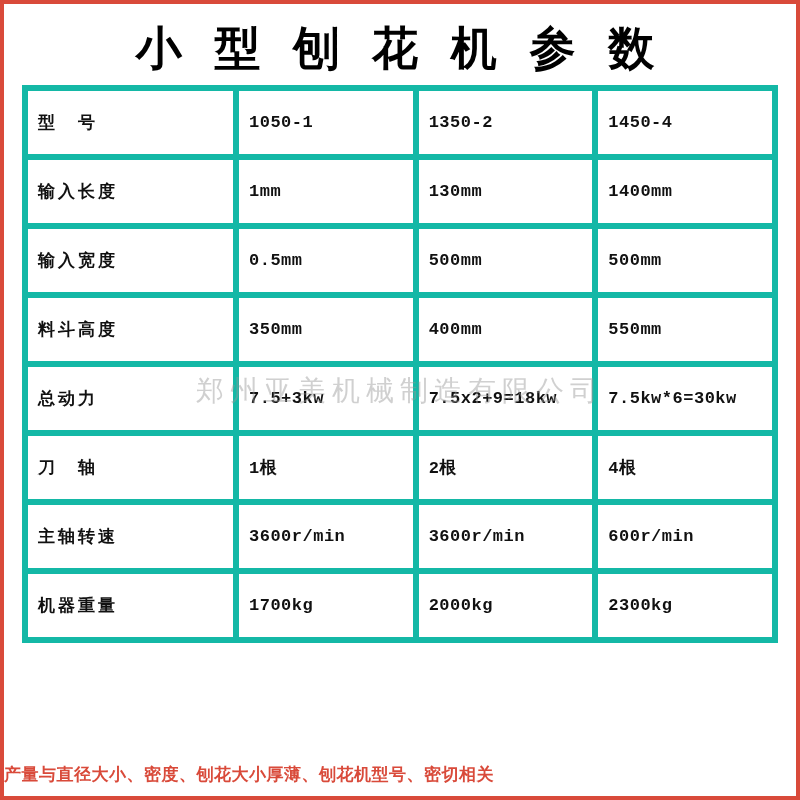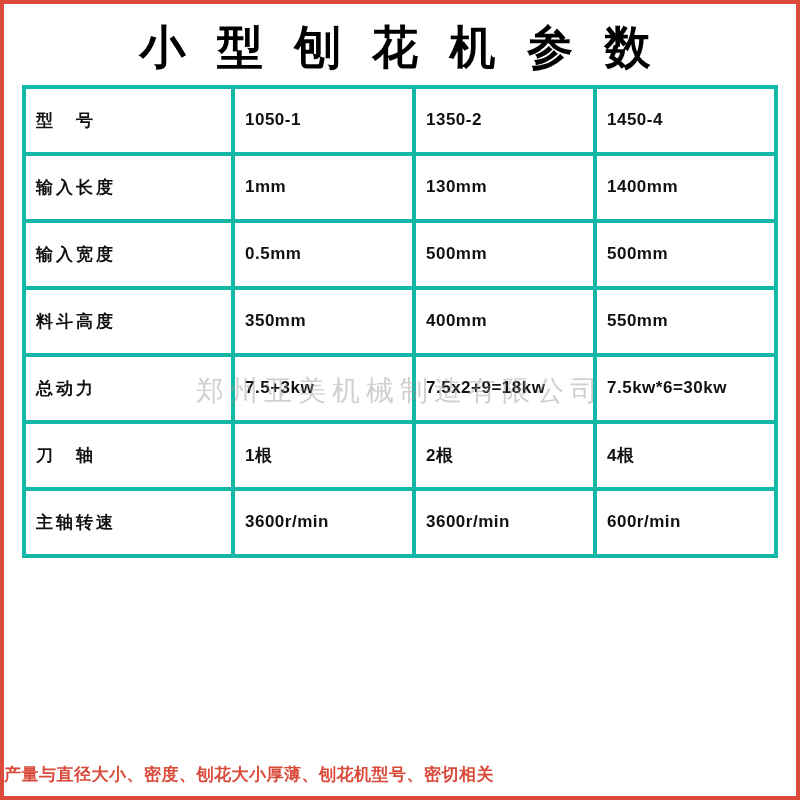--- a/index.html
+++ b/index.html
@@ -28,49 +28,49 @@
   .page::before {
     
     content: "";
     position: absolute;
     left: 0; top: 0; right: 0; bottom: 0;
     border: 3px solid #ffffff;
     pointer-events: none;
   }
   .title {
     text-align: center;
-    font-family: Liberation Serif, serif;
+    font-family: Liberation Sans, sans-serif;
     font-weight: bold;
     font-size: 46px;
     letter-spacing: 10px;
     color: #000;
     margin: 10px 0 0 0;
     padding: 8px 0 10px 0;
     line-height: 1.15;
   }
   .table-wrap {
     padding: 0 18px;
     position: relative;
     z-index: 2;
   }
   table.spec {
     width: 100%;
     border-collapse: collapse;
     table-layout: fixed;
     background: transparent;
   }
   table.spec td {
-    border: 4px solid #14b8a6;
+    border: 6px solid #14b8a6;
     height: 63px;
     padding: 0 10px;
     font-size: 17px;
     font-weight: bold;
     color: #111;
     vertical-align: middle;
-    font-family: Liberation Sans, sans-serif;
+    font-family: Liberation Mono, monospace;
     letter-spacing: 0.5px;
   }
   table.spec td.label {
     width: 185px;
     letter-spacing: 3px;
   }
   table.spec td.val {
     letter-spacing: 0.5px;
   }
   .watermark {
@@ -157,20 +157,26 @@
 
         <tr>
           <td class="label">主轴转速</td>
           <td class="val">3600r/min</td>
           <td class="val">3600r/min</td>
           <td class="val">600r/min</td>
         </tr>
 
 
 
+        <tr>
+          <td class="label">机器重量</td>
+          <td class="val">1700kg</td>
+          <td class="val">2000kg</td>
+          <td class="val">2300kg</td>
+        </tr>
 
       </tbody>
     </table>
   </div>
 
   <div class="footer-note">产量与直径大小、密度、刨花大小厚薄、刨花机型号、密切相关</div>
 
 </div>
 
 </body></html>

